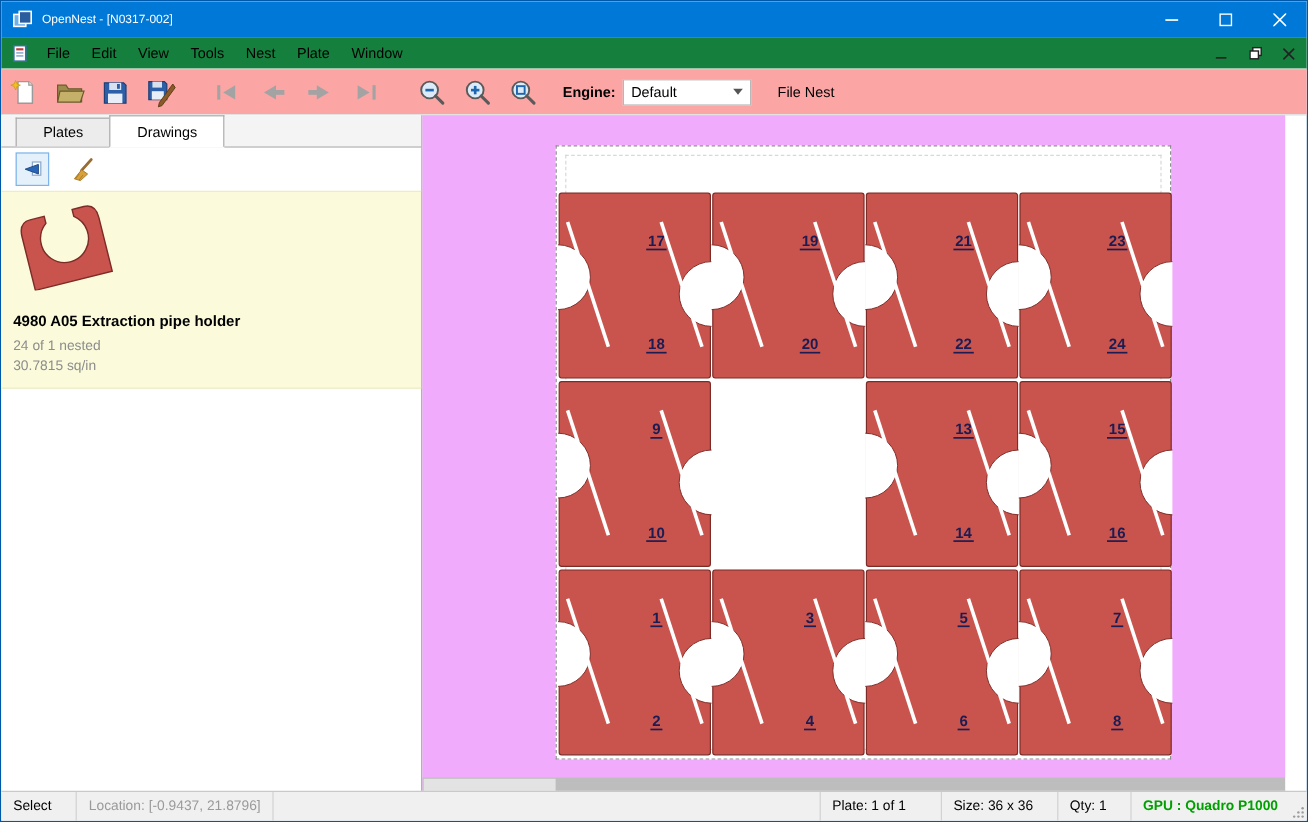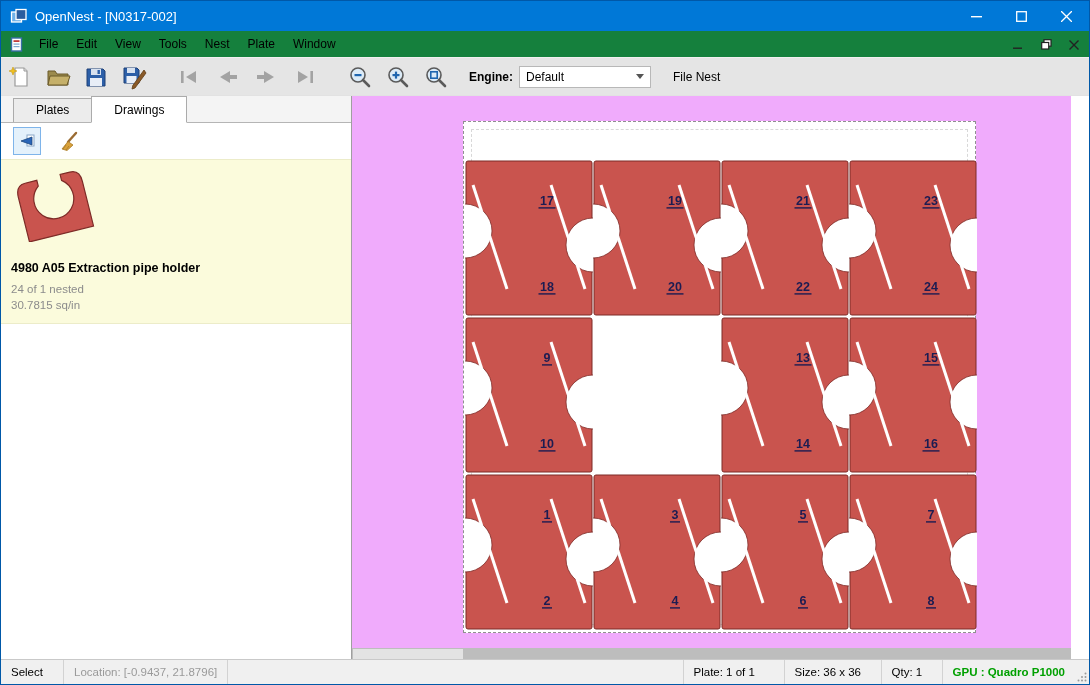--- a/index.html
+++ b/index.html
@@ -2,38 +2,38 @@
 <html><head>
 <meta charset="utf-8">
 <style>
   html,body{margin:0;padding:0;background:#444;}
   .app{position:relative;width:1090px;height:685px;overflow:hidden;background:#fff;
        font-family:"Liberation Sans",sans-serif;font-size:12px;color:#000;
        border:1px solid #0058a8;box-sizing:border-box;}
   
   .titlebar{position:absolute;left:0;top:0;width:100%;height:30px;background:#0078d7;
             display:flex;align-items:center;color:#fff;}
-  .titlebar .title{margin-left:8px;font-size:13px;}
+  .titlebar .title{margin-left:8px;font-size:10px;}
   .app-icon{margin-left:9px;display:flex;align-items:center;}
   .win-controls{position:absolute;right:0;top:0;height:30px;display:flex;}
   .win-btn{width:45px;height:30px;display:flex;align-items:center;justify-content:center;}
   
   .menubar{position:absolute;left:0;top:30px;width:100%;height:27px;background:#15803d;
            display:flex;align-items:center;border-bottom:1px solid #f0f0f0;box-sizing:border-box;}
   .mdi-doc-icon{margin:0 6px 0 8px;display:flex;align-items:center;}
   .menu-item{padding:5px 9px;cursor:default;}
   .mdi-controls{position:absolute;right:6px;top:0;height:27px;display:flex;align-items:center;gap:10px;}
   .mdi-btn{display:flex;align-items:center;justify-content:center;width:18px;height:18px;}
   
-  .toolbar{position:absolute;left:0;top:57px;width:100%;height:38px;background:#e5e5e5;
+  .toolbar{position:absolute;left:0;top:57px;width:100%;height:38px;background:#fca5a5;
            border-bottom:1px solid #e2e2e2;box-sizing:border-box;display:flex;align-items:center;}
   .tbtn{width:34px;height:32px;display:flex;align-items:center;justify-content:center;margin:0 2px;}
   .tb-gap{width:18px;}
   .engine-label{font-weight:bold;margin:0 6px 0 14px;}
-  .combo{width:132px;height:22px;border:1px solid #b8b8b8;background:#fff;display:flex;
+  .combo{width:107px;height:22px;border:1px solid #b8b8b8;background:#fff;display:flex;
          align-items:center;justify-content:space-between;padding:0 6px;box-sizing:border-box;}
   .combo .caret{width:0;height:0;border-left:4px solid transparent;border-right:4px solid transparent;
                 border-top:5px solid #555;}
   .autonest{margin-left:22px;}
   
   .content{position:absolute;left:0;top:95px;width:100%;height:565px;}
   .leftpanel{position:absolute;left:0;top:0;width:351px;height:100%;background:#fff;
              border-right:1px solid #9f9f9f;box-sizing:border-box;}
   .tabstrip{position:relative;height:26px;border-bottom:1px solid #b5b5b5;background:#f4f4f4;
             display:flex;align-items:flex-end;padding-left:12px;}

